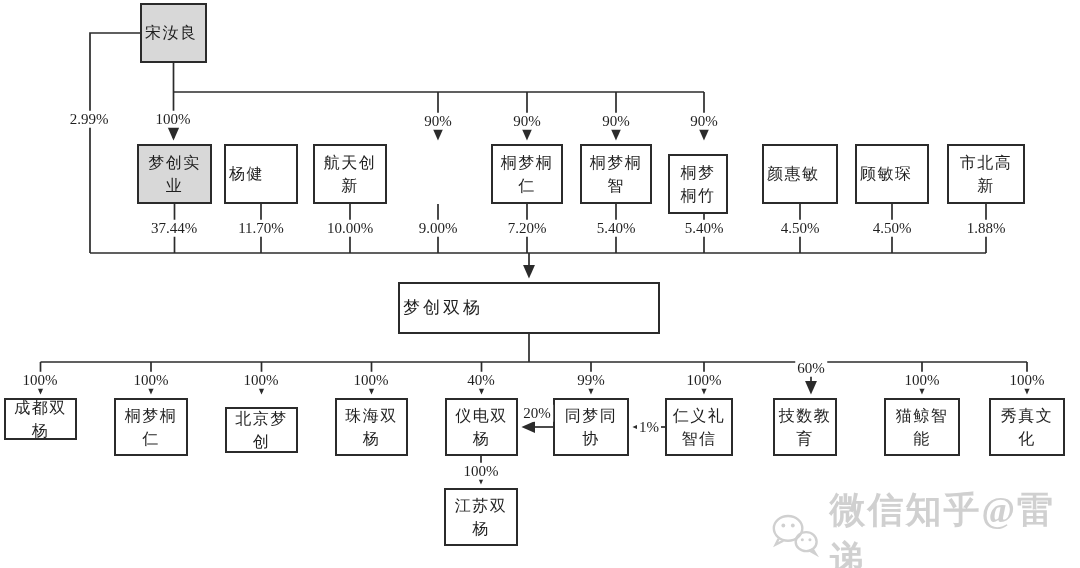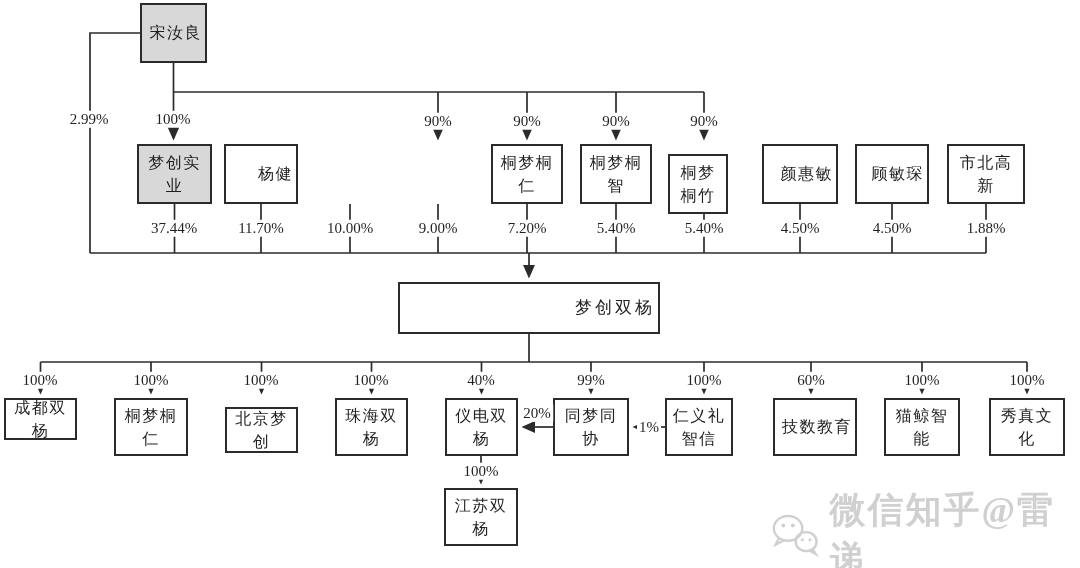--- a/index.html
+++ b/index.html
@@ -3,21 +3,21 @@
 <meta charset="utf-8">
 <style>
   html,body{margin:0;padding:0;background:#ffffff;}
   .stage{
     position:relative;width:1080px;height:568px;background:#ffffff;
     font-family:"Liberation Serif","DejaVu Serif",serif;color:#1f1f1f;overflow:hidden;
   }
   .lines{position:absolute;left:0;top:0;width:1080px;height:568px;}
   .node{
     position:absolute;box-sizing:border-box;border:2px solid #2b2b2b;background:#ffffff;
-    display:flex;align-items:center;justify-content:flex-end;text-align:center;
+    display:flex;align-items:center;justify-content:flex-start;text-align:center;
     font-size:16px;line-height:1.45;letter-spacing:1.5px;padding:0 3px;
   }
   .node.gray{background:#d8d8d8;}
   .node.company{font-size:17px;letter-spacing:3px;}
   .pct{
     position:absolute;transform:translate(-50%,-50%);background:#ffffff;
     padding:0 2px;font-size:15px;white-space:nowrap;line-height:1.1;
   }
   .watermark{
     position:absolute;left:770px;top:486px;display:flex;align-items:center;gap:10px;
@@ -85,20 +85,23 @@
   <div class="node gray" style="left:140px;top:3px;width:67px;height:60px">
     <span>宋汝良</span>
   </div>
 
   <div class="node gray" style="left:137px;top:144px;width:75px;height:60px">
       <span>梦创实业</span>
     </div>
   <div class="node" style="left:224px;top:144px;width:74px;height:60px">
       <span>杨健</span>
     </div>
+  <div class="node" style="left:313px;top:144px;width:74px;height:60px">
+      <span>航天创新</span>
+    </div>
   <div class="node" style="left:491px;top:144px;width:72px;height:60px">
       <span>桐梦桐仁</span>
     </div>
   <div class="node" style="left:580px;top:144px;width:72px;height:60px">
       <span>桐梦桐智</span>
     </div>
   <div class="node" style="left:668px;top:154px;width:60px;height:60px">
       <span>桐梦桐竹</span>
     </div>
   <div class="node" style="left:762px;top:144px;width:76px;height:60px">
@@ -129,21 +132,21 @@
     </div>
   <div class="node" style="left:445px;top:398px;width:73px;height:58px">
       <span>仪电双杨</span>
     </div>
   <div class="node" style="left:553px;top:398px;width:76px;height:58px">
       <span>同梦同协</span>
     </div>
   <div class="node" style="left:665px;top:398px;width:68px;height:58px">
       <span>仁义礼智信</span>
     </div>
-  <div class="node" style="left:773px;top:398px;width:84px;height:58px">
+  <div class="node" style="left:773px;top:398px;width:64px;height:58px">
       <span>技数教育</span>
     </div>
   <div class="node" style="left:884px;top:398px;width:76px;height:58px">
       <span>猫鲸智能</span>
     </div>
   <div class="node" style="left:989px;top:398px;width:76px;height:58px">
       <span>秀真文化</span>
     </div>
 
   <div class="node" style="left:444px;top:488px;width:74px;height:58px">
@@ -168,21 +171,21 @@
   <div class="pct" style="left:892px;top:228px">4.50%</div>
   <div class="pct" style="left:986px;top:228px">1.88%</div>
 
   <div class="pct" style="left:40px;top:380px">100%</div>
   <div class="pct" style="left:151px;top:380px">100%</div>
   <div class="pct" style="left:261px;top:380px">100%</div>
   <div class="pct" style="left:371px;top:380px">100%</div>
   <div class="pct" style="left:481px;top:380px">40%</div>
   <div class="pct" style="left:591px;top:380px">99%</div>
   <div class="pct" style="left:704px;top:380px">100%</div>
-  <div class="pct" style="left:811px;top:380px">60%</div>
+  <div class="pct" style="left:811px;top:368px">60%</div>
   <div class="pct" style="left:922px;top:380px">100%</div>
   <div class="pct" style="left:1027px;top:380px">100%</div>
 
   <div class="pct" style="left:537px;top:413px">20%</div>
   <div class="pct" style="left:649px;top:427px">1%</div>
 
   <div class="pct" style="left:481px;top:471px">100%</div>
 
   <div class="watermark">
     <svg width="52" height="46" viewBox="0 0 52 46">

